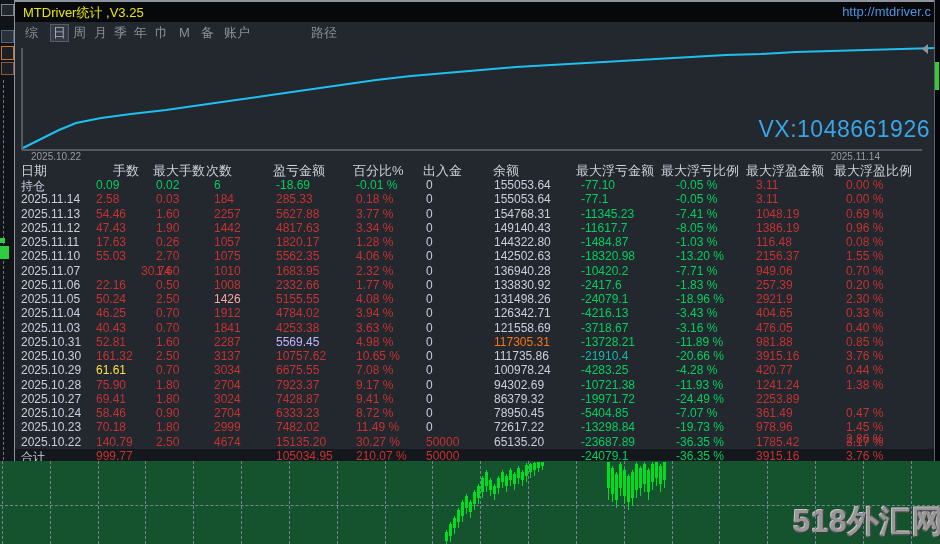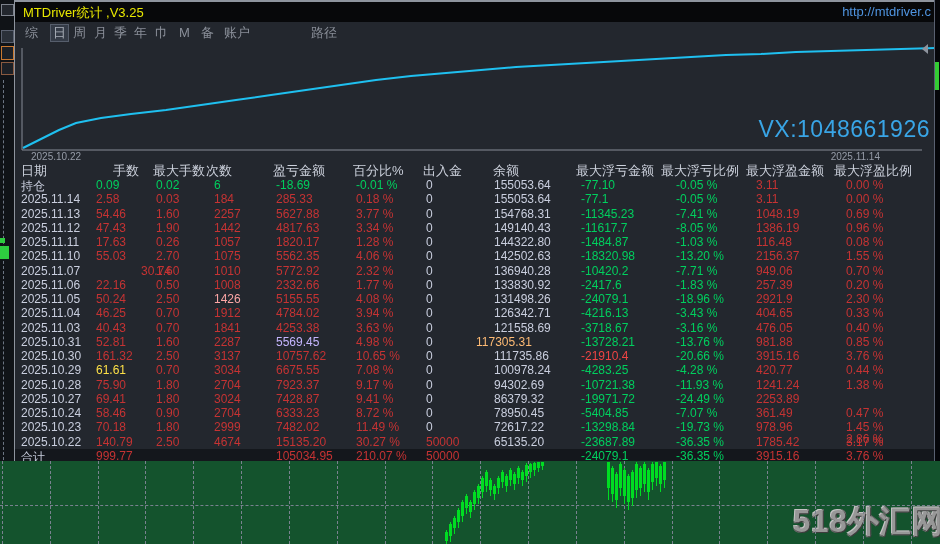--- a/index.html
+++ b/index.html
@@ -189,21 +189,21 @@
           <span class="t-cell" style="left: 566px; color: rgb(0, 207, 94);">-18320.98</span>
           <span class="t-cell" style="left: 661px; color: rgb(0, 207, 94);">-13.20 %</span>
           <span class="t-cell" style="left: 741px; color: rgb(197, 51, 51);">2156.37</span>
           <span class="t-cell" style="left: 831px; color: rgb(197, 51, 51);">1.55 %</span>
         </div>
         <div class="t-row" style="top: 103.56px;">
           <span class="t-cell" style="left: 6px; color: rgb(201, 206, 222);">2025.11.07</span>
           <span class="t-cell" style="left: 81px; color: rgb(197, 51, 51); margin-left: 45px;">30.74</span>
           <span class="t-cell" style="left: 141px; color: rgb(197, 51, 51);">1.60</span>
           <span class="t-cell" style="left: 199px; color: rgb(197, 51, 51);">1010</span>
-          <span class="t-cell" style="left: 261px; color: rgb(197, 51, 51);">5772.92</span>
+          <span class="t-cell" style="left: 261px; color: rgb(197, 51, 51);">1683.95</span>
           <span class="t-cell" style="left: 341px; color: rgb(197, 51, 51);">2.32 %</span>
           <span class="t-cell" style="left: 411px; color: rgb(201, 206, 222);">0</span>
           <span class="t-cell" style="left: 479px; color: rgb(201, 206, 222);">136940.28</span>
           <span class="t-cell" style="left: 566px; color: rgb(0, 207, 94);">-10420.2</span>
           <span class="t-cell" style="left: 661px; color: rgb(0, 207, 94);">-7.71 %</span>
           <span class="t-cell" style="left: 741px; color: rgb(197, 51, 51);">949.06</span>
           <span class="t-cell" style="left: 831px; color: rgb(197, 51, 51);">0.70 %</span>
         </div>
         <div class="t-row" style="top: 117.82px;">
           <span class="t-cell" style="left: 6px; color: rgb(201, 206, 222);">2025.11.06</span>
@@ -262,36 +262,36 @@
           <span class="t-cell" style="left: 831px; color: rgb(197, 51, 51);">0.40 %</span>
         </div>
         <div class="t-row" style="top: 174.86px;">
           <span class="t-cell" style="left: 6px; color: rgb(201, 206, 222);">2025.10.31</span>
           <span class="t-cell" style="left: 81px; color: rgb(197, 51, 51);">52.81</span>
           <span class="t-cell" style="left: 141px; color: rgb(197, 51, 51);">1.60</span>
           <span class="t-cell" style="left: 199px; color: rgb(197, 51, 51);">2287</span>
           <span class="t-cell" style="left: 261px; color: #c4b5fd;">5569.45</span>
           <span class="t-cell" style="left: 341px; color: rgb(197, 51, 51);">4.98 %</span>
           <span class="t-cell" style="left: 411px; color: rgb(201, 206, 222);">0</span>
-          <span class="t-cell" style="left: 461px; color: #fdba74; text-align: right;">117305.31</span>
+          <span class="t-cell" style="left: 479px; color: #f97316; text-align: right;">117305.31</span>
           <span class="t-cell" style="left: 566px; color: rgb(0, 207, 94);">-13728.21</span>
-          <span class="t-cell" style="left: 661px; color: rgb(0, 207, 94);">-13.76 %</span>
+          <span class="t-cell" style="left: 661px; color: rgb(0, 207, 94);">-11.89 %</span>
           <span class="t-cell" style="left: 741px; color: rgb(197, 51, 51);">981.88</span>
           <span class="t-cell" style="left: 831px; color: rgb(197, 51, 51);">0.85 %</span>
         </div>
         <div class="t-row" style="top: 189.12px;">
           <span class="t-cell" style="left: 6px; color: rgb(201, 206, 222);">2025.10.30</span>
           <span class="t-cell" style="left: 81px; color: rgb(197, 51, 51);">161.32</span>
           <span class="t-cell" style="left: 141px; color: rgb(197, 51, 51);">2.50</span>
           <span class="t-cell" style="left: 199px; color: rgb(197, 51, 51);">3137</span>
           <span class="t-cell" style="left: 261px; color: rgb(197, 51, 51);">10757.62</span>
           <span class="t-cell" style="left: 341px; color: rgb(197, 51, 51);">10.65 %</span>
           <span class="t-cell" style="left: 411px; color: rgb(201, 206, 222);">0</span>
           <span class="t-cell" style="left: 479px; color: rgb(201, 206, 222);">111735.86</span>
-          <span class="t-cell" style="left: 566px; color: #ef4444;">-21910.4</span>
+          <span class="t-cell" style="left: 566px; color: #14b8a6;">-21910.4</span>
           <span class="t-cell" style="left: 661px; color: rgb(0, 207, 94);">-20.66 %</span>
           <span class="t-cell" style="left: 741px; color: rgb(197, 51, 51);">3915.16</span>
           <span class="t-cell" style="left: 831px; color: rgb(197, 51, 51);">3.76 %</span>
         </div>
         <div class="t-row" style="top: 203.38px;">
           <span class="t-cell" style="left: 6px; color: rgb(201, 206, 222);">2025.10.29</span>
           <span class="t-cell" style="left: 81px; color: #fde047;">61.61</span>
           <span class="t-cell" style="left: 141px; color: rgb(197, 51, 51);">0.70</span>
           <span class="t-cell" style="left: 199px; color: rgb(197, 51, 51);">3034</span>
           <span class="t-cell" style="left: 261px; color: rgb(197, 51, 51);">6675.55</span>

